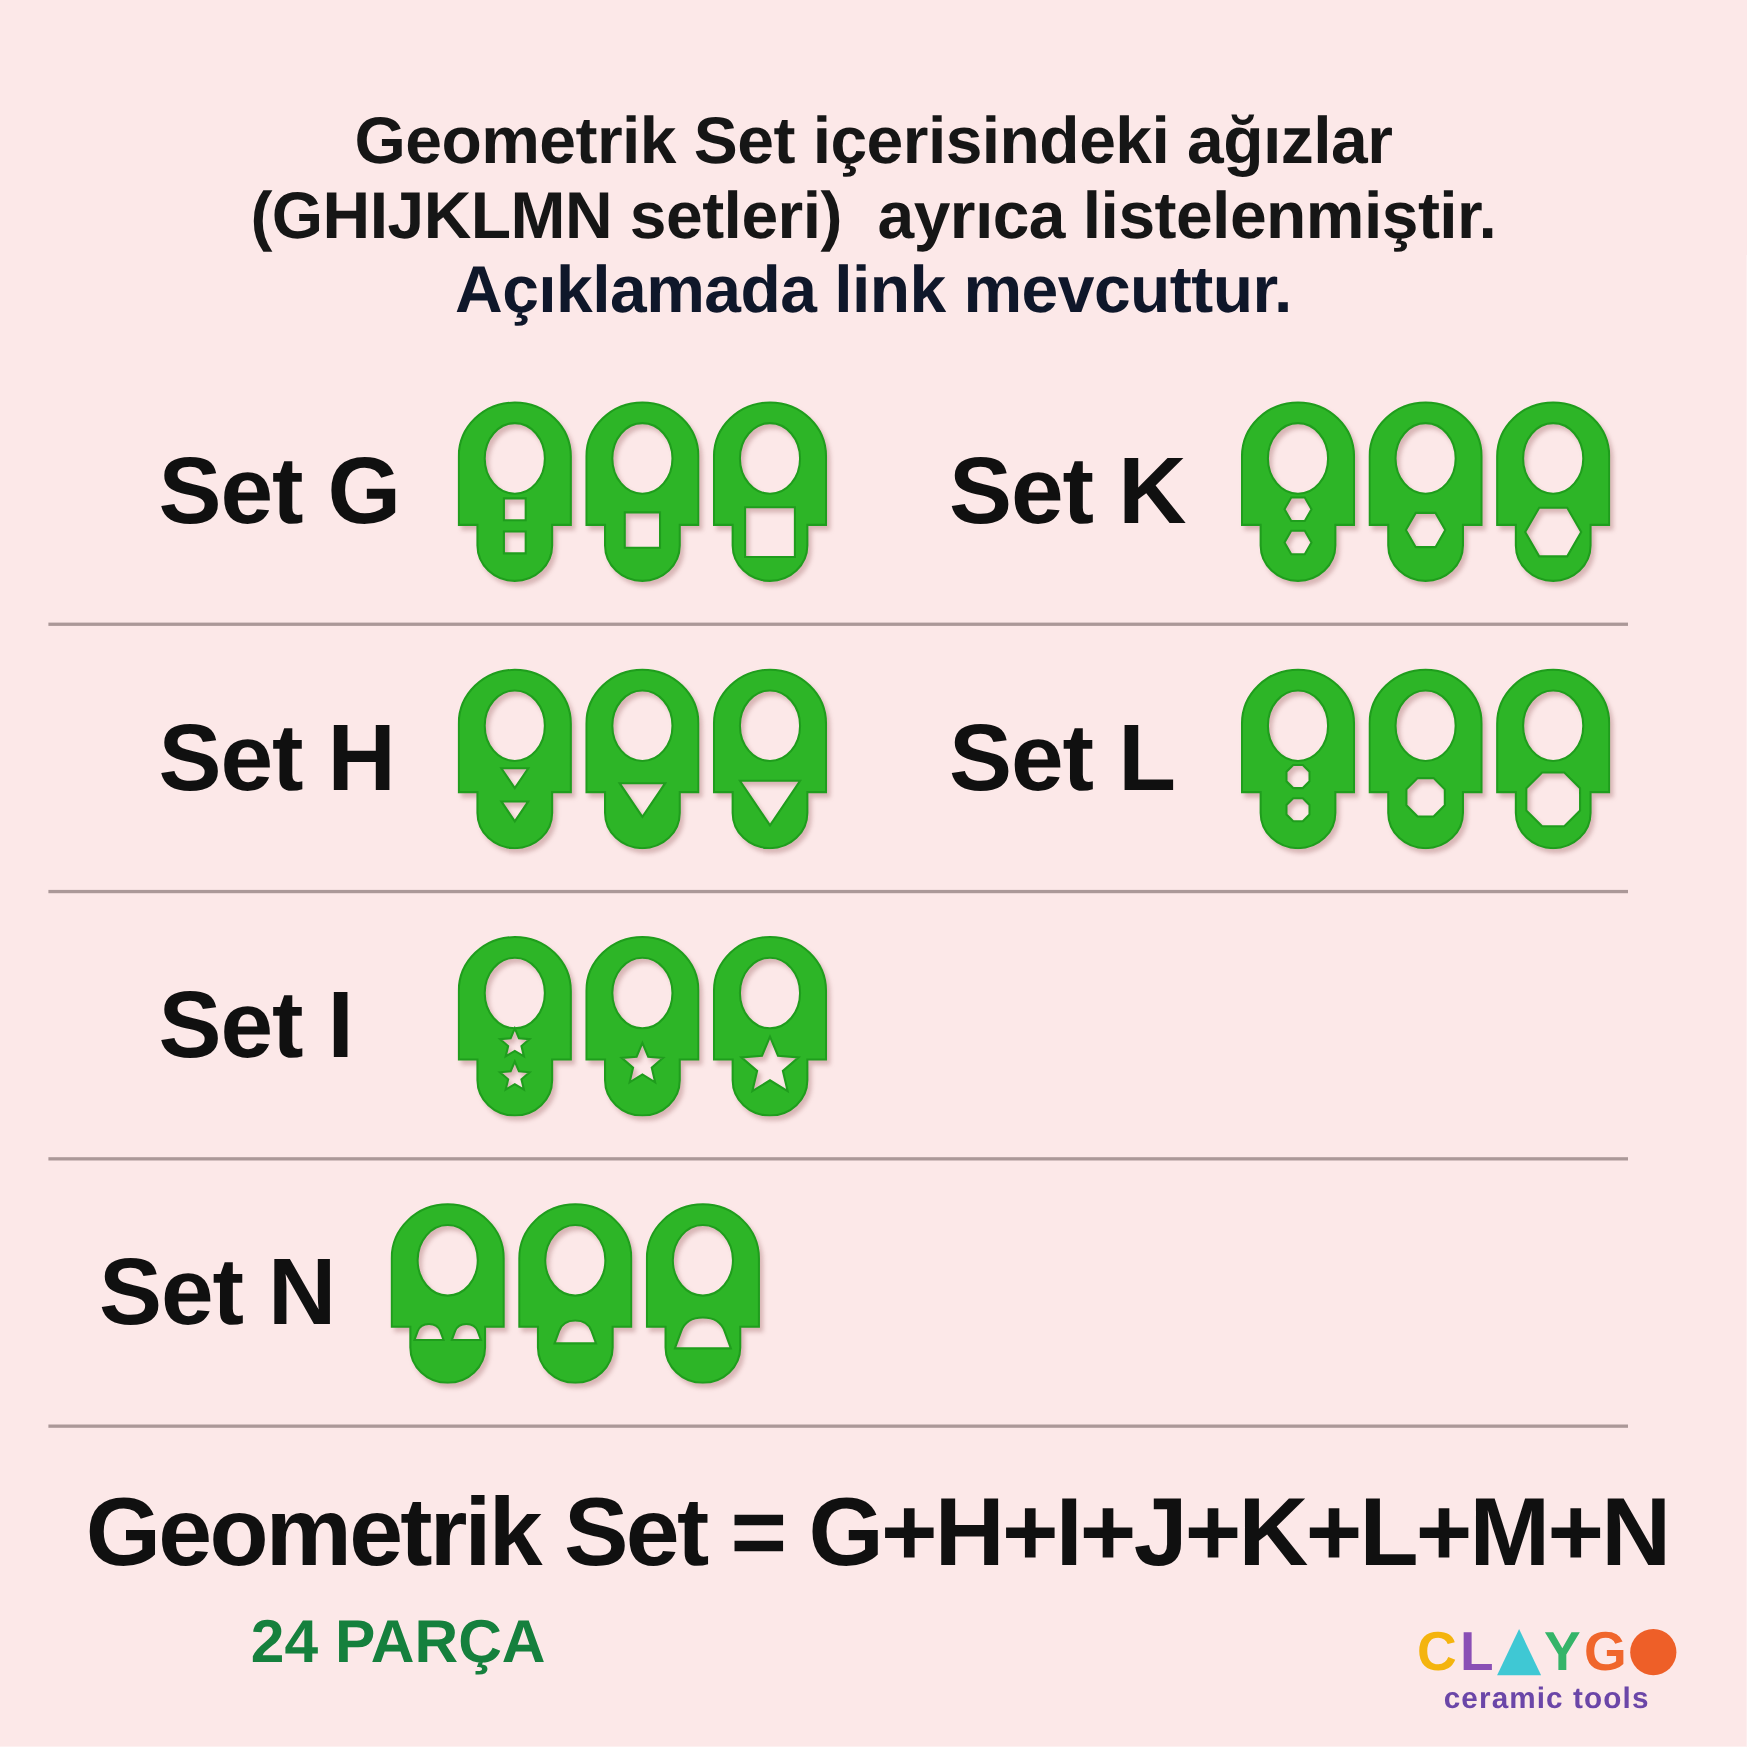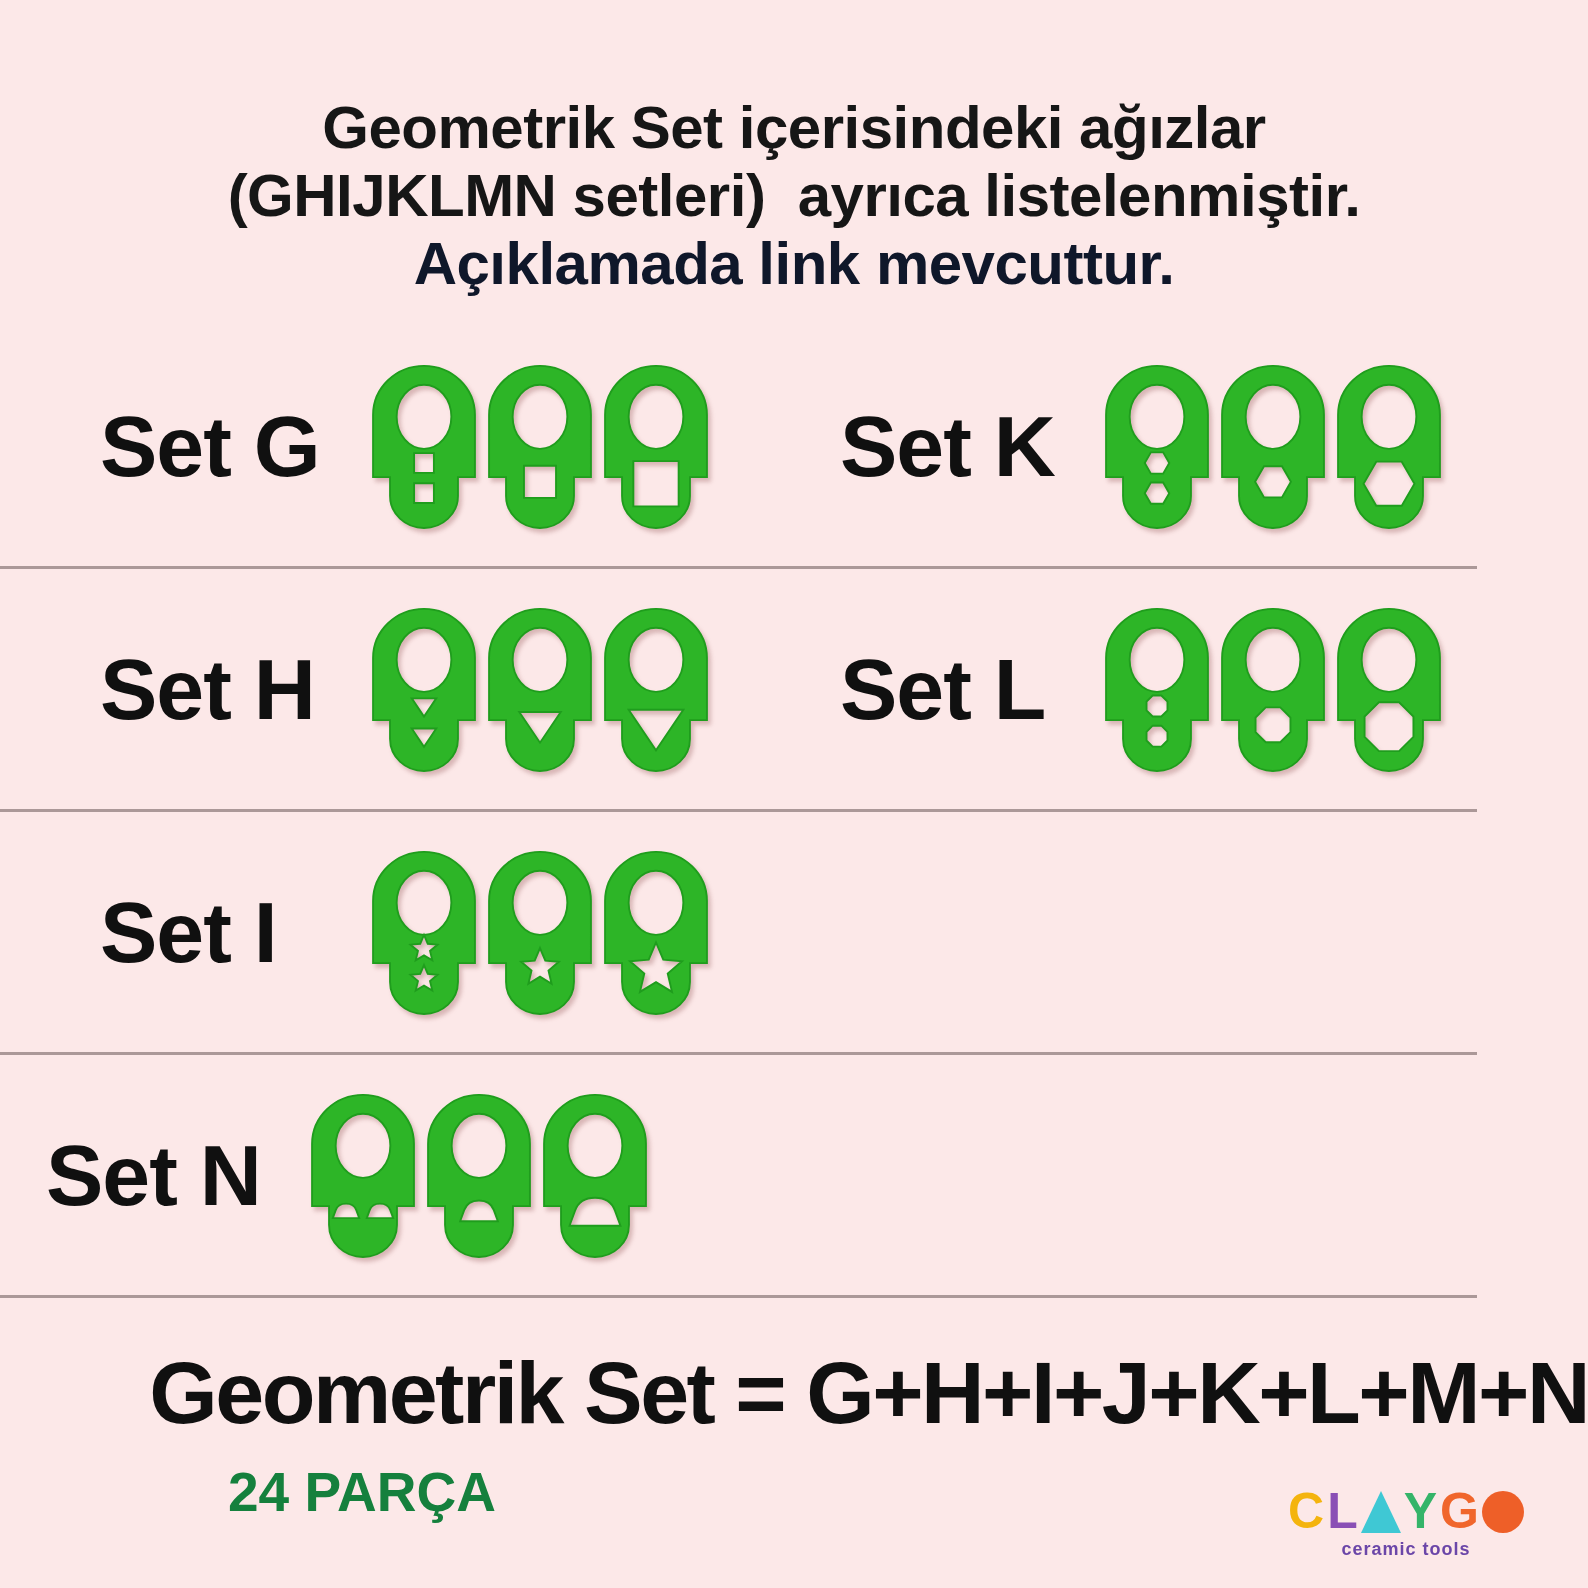--- a/index.html
+++ b/index.html
@@ -11,52 +11,52 @@
     overflow:hidden;
   }
   
   .title-block { padding-top:94px; text-align:center; }
   .title-line {
     font-size:60px; line-height:68px; font-weight:800;
     color:#161616; white-space:pre-wrap; letter-spacing:-0.5px;
   }
   .title-line.red { color:#0f172a; }
   
-  .sets-grid { margin-top:28px; }
+  .sets-grid { margin-top:28px;padding-left:44px; }
   .set-row { display:flex; height:240px; }
   .set-cell { width:794px; display:flex; align-items:center; }
   .set-cell.left  { padding-left:100px; box-sizing:border-box; }
   .set-cell.right { padding-left:46px;  box-sizing:border-box; }
   .set-label {
     font-size:86px; font-weight:800; color:#101010; letter-spacing:-1px;
     width:272px; flex:0 0 auto;
   }
   .set-cell.right .set-label { width:265px; }
   .dies { display:flex; gap:12px; align-items:center; }
   .die-svg { filter:drop-shadow(3px 4px 2px rgba(150,90,90,0.35)); }
   .divider { height:0; border-bottom:3px solid #ab9898; width:93%; }
   
   .formula {
     margin:44px 0 0 78px;
     font-size:88px; font-weight:800; color:#101010;
-    letter-spacing:-2.5px; white-space:nowrap;text-align:right;
+    letter-spacing:-2.5px; white-space:nowrap;
   }
   .pieces {
     margin:16px 0 0 228px;
     font-size:55px; font-weight:800; color:#15803d; letter-spacing:0px;
   }
   
   .logo { position:absolute; right:64px; bottom:28px; text-align:center; }
   .logo-letters { display:flex; align-items:flex-end; justify-content:center; gap:3px; height:46px; }
   .logo-letter { font-size:50px; line-height:44px; font-weight:900; letter-spacing:0; }
   .logo-tri { width:0; height:0; border-left:20px solid transparent;
               border-right:20px solid transparent; border-bottom:42px solid #3fc8d4;
               display:inline-block; }
   .logo-circ { width:42px; height:42px; border-radius:50%; display:inline-block; }
-  .logo-sub { margin-top:6px; font-size:18px; font-weight:700; letter-spacing:1px; }
+  .logo-sub { margin-top:6px; font-size:27px; font-weight:700; letter-spacing:1px; }
 </style>
 </head>
 <body>
 
 <div class="page">
 
   <div class="title-block">
     <div class="title-line">Geometrik Set içerisindeki ağızlar</div>
     <div class="title-line">(GHIJKLMN setleri)  ayrıca listelenmiştir.</div>
     <div class="title-line red">Açıklamada link mevcuttur.</div>

